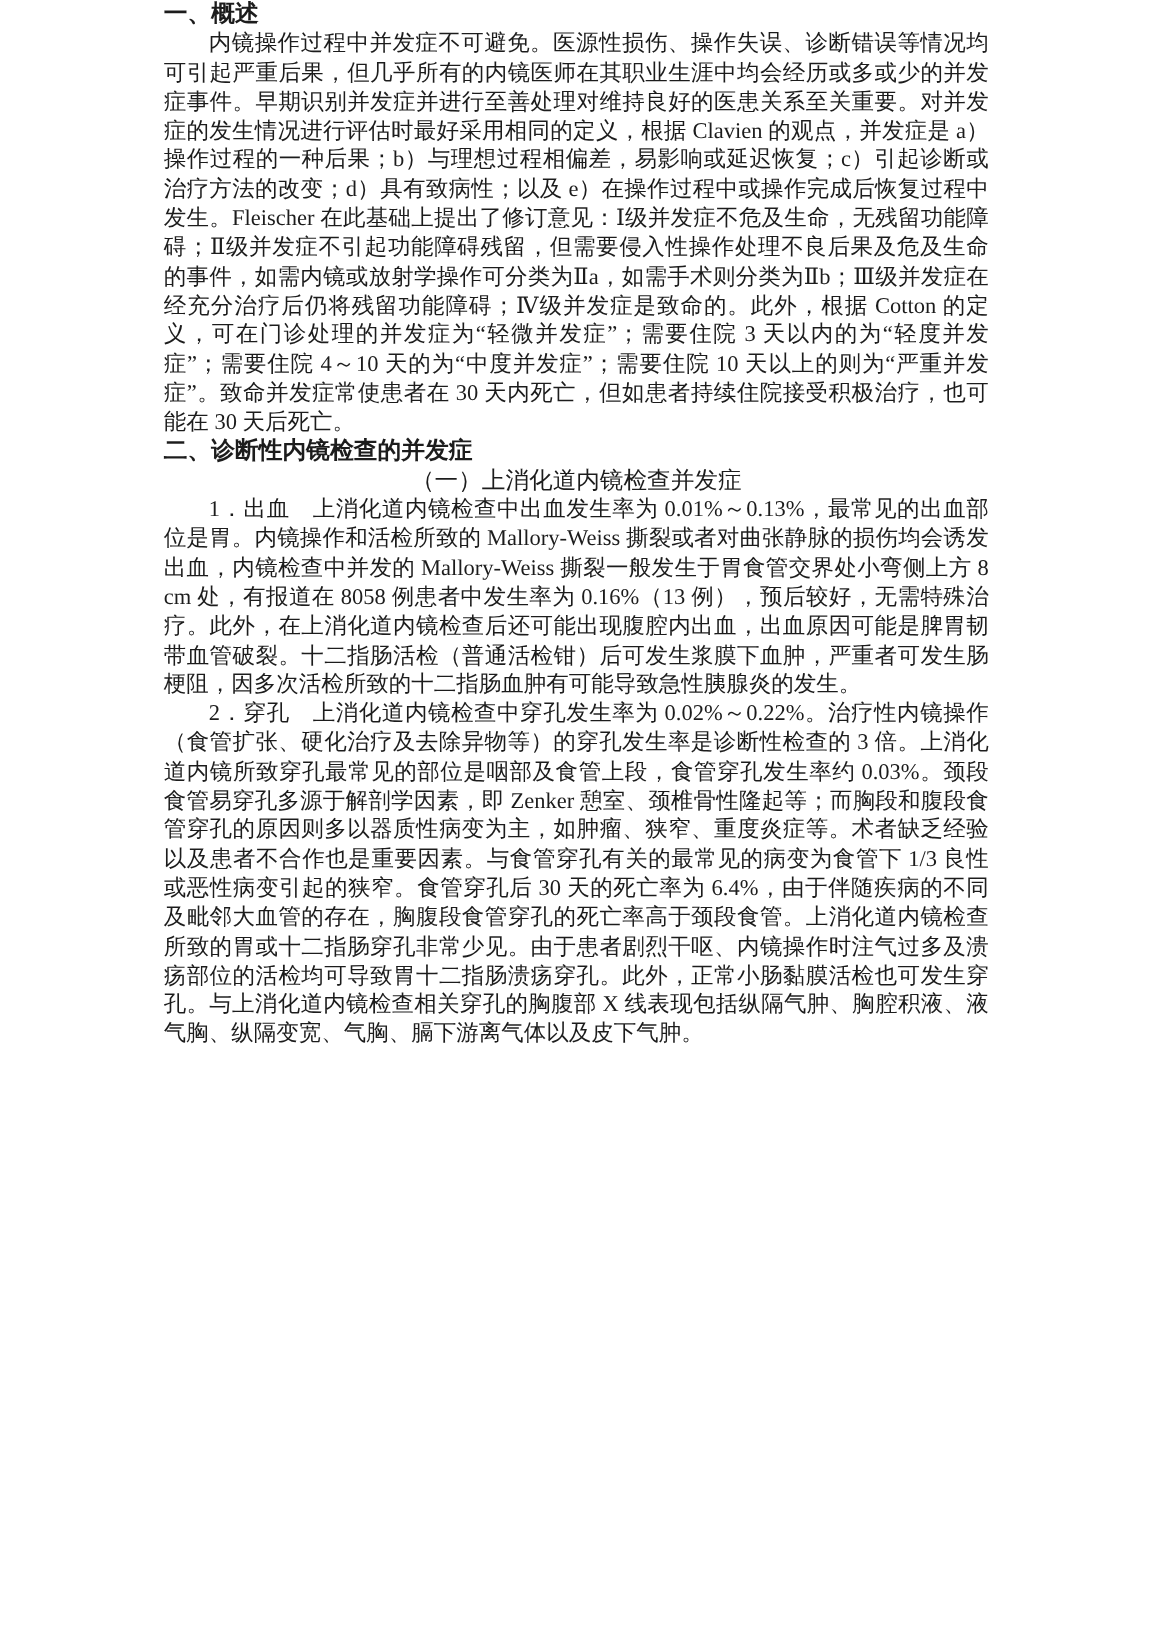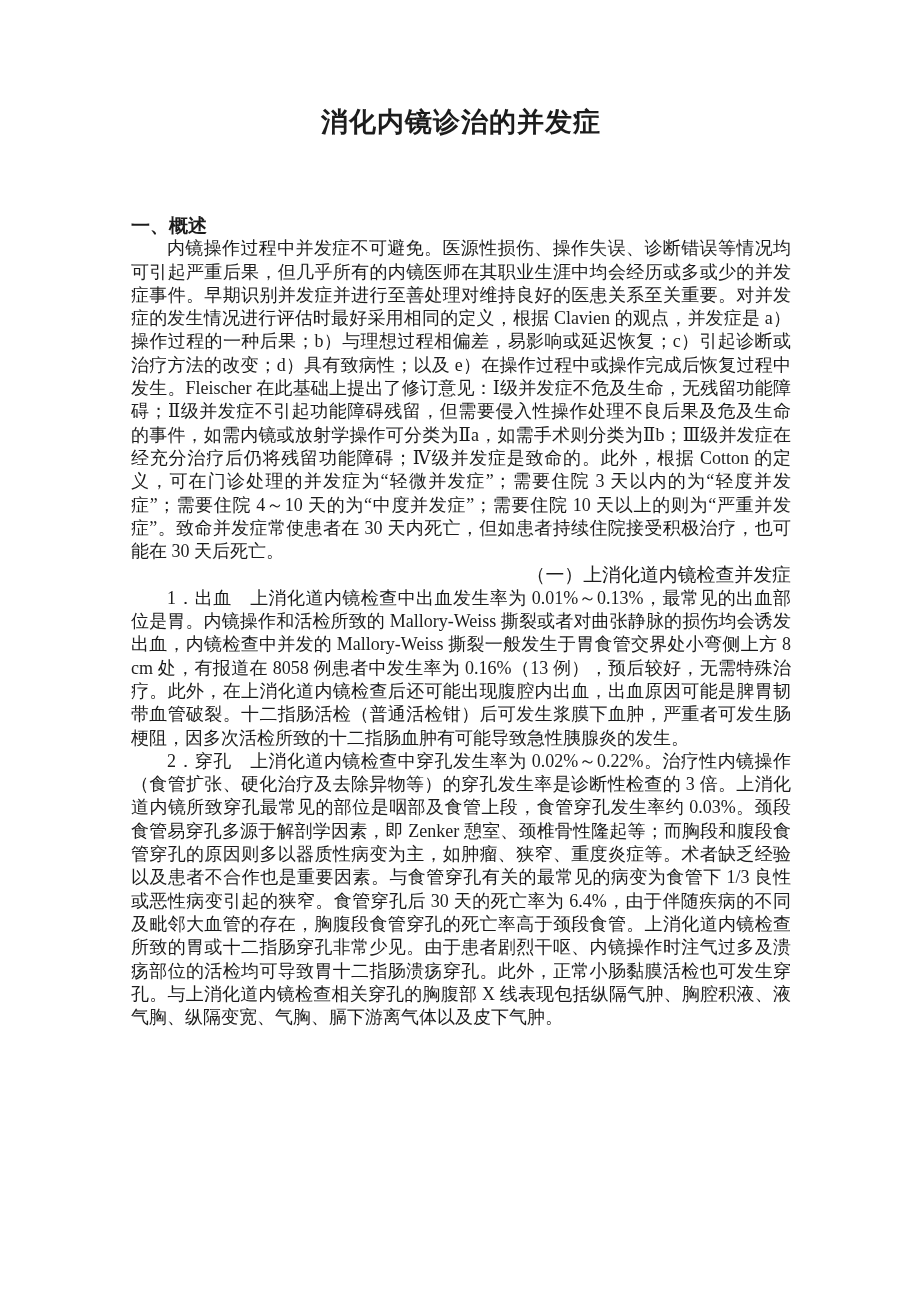--- a/index.html
+++ b/index.html
@@ -35,45 +35,45 @@
     font-size: 19px;
     font-weight: 700;
     line-height: 23.3px;
     text-align: left;
   }
   .heading-plain {
     margin: 0;
     font-size: 18.9px;
     font-weight: 400;
     line-height: 23.3px;
-    text-align: right;
+    text-align: center;
   }
   .para {
     margin: 0;
     font-size: 18px;
     font-weight: 400;
     line-height: 23.3px;
     text-align: justify;
     text-justify: inter-ideograph;
     text-indent: 2em;
     word-break: break-all;
   }
 </style>
 </head>
 <body>
 
 <div class="page">
   <div class="content">
 
-    <h1 class="doc-title">消化内镜诊治的并发症</h1>
 
     <h2 class="heading-bold">一、概述</h2>
 
     <p class="para">内镜操作过程中并发症不可避免。医源性损伤、操作失误、诊断错误等情况均可引起严重后果，但几乎所有的内镜医师在其职业生涯中均会经历或多或少的并发症事件。早期识别并发症并进行至善处理对维持良好的医患关系至关重要。对并发症的发生情况进行评估时最好采用相同的定义，根据 Clavien 的观点，并发症是 a）操作过程的一种后果；b）与理想过程相偏差，易影响或延迟恢复；c）引起诊断或治疗方法的改变；d）具有致病性；以及 e）在操作过程中或操作完成后恢复过程中发生。Fleischer 在此基础上提出了修订意见：Ⅰ级并发症不危及生命，无残留功能障碍；Ⅱ级并发症不引起功能障碍残留，但需要侵入性操作处理不良后果及危及生命的事件，如需内镜或放射学操作可分类为Ⅱa，如需手术则分类为Ⅱb；Ⅲ级并发症在经充分治疗后仍将残留功能障碍；Ⅳ级并发症是致命的。此外，根据 Cotton 的定义，可在门诊处理的并发症为“轻微并发症”；需要住院 3 天以内的为“轻度并发症”；需要住院 4～10 天的为“中度并发症”；需要住院 10 天以上的则为“严重并发症”。致命并发症常使患者在 30 天内死亡，但如患者持续住院接受积极治疗，也可能在 30 天后死亡。</p>
 
+    <h2 class="heading-bold">二、诊断性内镜检查的并发症</h2>
 
     <h3 class="heading-plain">（一）上消化道内镜检查并发症</h3>
 
 
     <p class="para">1．出血　上消化道内镜检查中出血发生率为 0.01%～0.13%，最常见的出血部位是胃。内镜操作和活检所致的 Mallory-Weiss 撕裂或者对曲张静脉的损伤均会诱发出血，内镜检查中并发的 Mallory-Weiss 撕裂一般发生于胃食管交界处小弯侧上方 8 cm 处，有报道在 8058 例患者中发生率为 0.16%（13 例），预后较好，无需特殊治疗。此外，在上消化道内镜检查后还可能出现腹腔内出血，出血原因可能是脾胃韧带血管破裂。十二指肠活检（普通活检钳）后可发生浆膜下血肿，严重者可发生肠梗阻，因多次活检所致的十二指肠血肿有可能导致急性胰腺炎的发生。</p>
 
     <p class="para">2．穿孔　上消化道内镜检查中穿孔发生率为 0.02%～0.22%。治疗性内镜操作（食管扩张、硬化治疗及去除异物等）的穿孔发生率是诊断性检查的 3 倍。上消化道内镜所致穿孔最常见的部位是咽部及食管上段，食管穿孔发生率约 0.03%。颈段食管易穿孔多源于解剖学因素，即 Zenker 憩室、颈椎骨性隆起等；而胸段和腹段食管穿孔的原因则多以器质性病变为主，如肿瘤、狭窄、重度炎症等。术者缺乏经验以及患者不合作也是重要因素。与食管穿孔有关的最常见的病变为食管下 1/3 良性或恶性病变引起的狭窄。食管穿孔后 30 天的死亡率为 6.4%，由于伴随疾病的不同及毗邻大血管的存在，胸腹段食管穿孔的死亡率高于颈段食管。上消化道内镜检查所致的胃或十二指肠穿孔非常少见。由于患者剧烈干呕、内镜操作时注气过多及溃疡部位的活检均可导致胃十二指肠溃疡穿孔。此外，正常小肠黏膜活检也可发生穿孔。与上消化道内镜检查相关穿孔的胸腹部 X 线表现包括纵隔气肿、胸腔积液、液气胸、纵隔变宽、气胸、膈下游离气体以及皮下气肿。</p>
 
   </div>
 </div>

